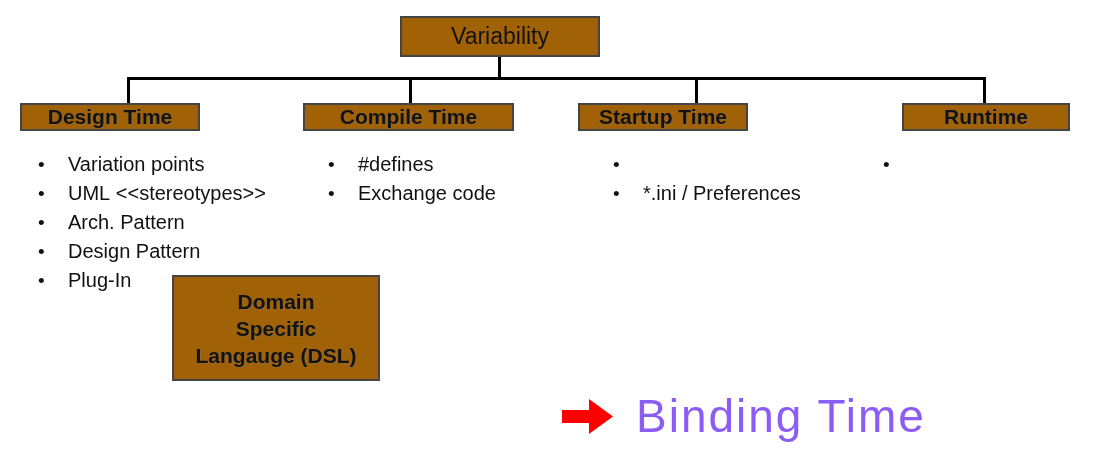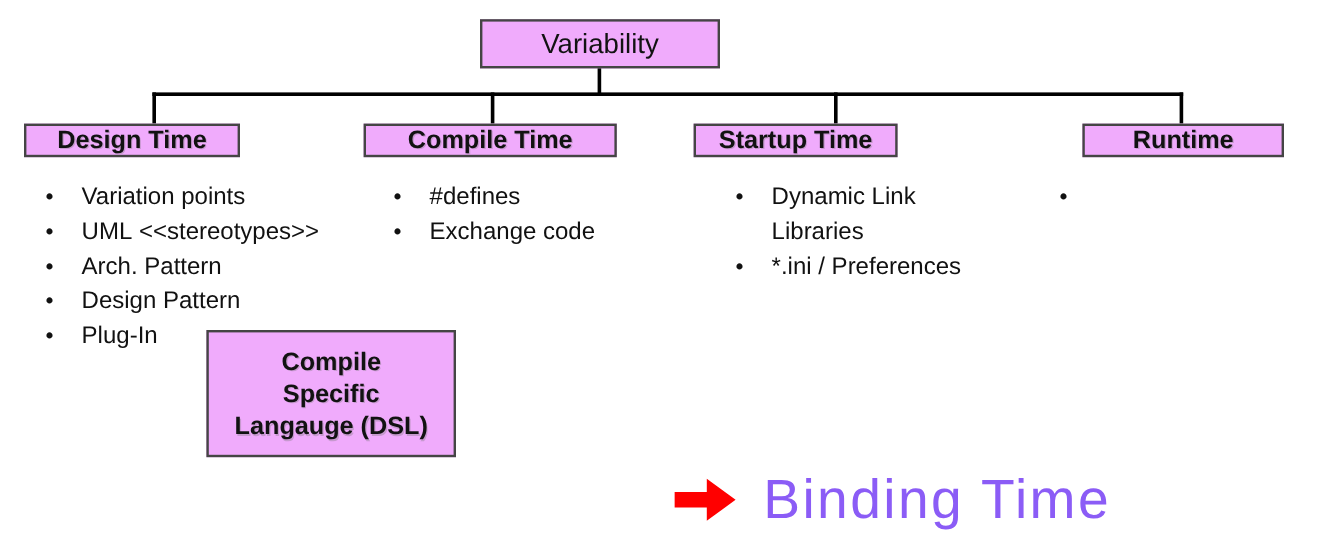--- a/index.html
+++ b/index.html
@@ -7,21 +7,21 @@
     position:relative;
     width:1115px;height:463px;
     background:#ffffff;
     font-family:"Liberation Sans", sans-serif;
     color:#111111;
     overflow:hidden;
   }
   
   .gbox{
     position:absolute;
-    background:#f0abfc;
+    background:#a16207;
     border:2px solid #454545;
     box-sizing:border-box;
     display:flex;align-items:center;justify-content:center;
     text-align:center;
     color:#121212;
   }
   .variability{left:400px;top:16px;width:200px;height:41px;font-size:23px;font-weight:400;}
   .branch{top:103px;height:28px;font-size:21px;font-weight:700;text-shadow:1px 1px 0 rgba(120,120,120,0.35);}
   .b0{left:20px;width:180px;}
   .b1{left:303px;width:211px;}
@@ -105,36 +105,35 @@
     </li>
     <li>
       <span class="bullet">•</span>
       <span class="itext">Exchange code</span>
     </li>
   </ul>
 
   <ul class="blist l2">
     <li>
       <span class="bullet">•</span>
-      <span class="itext wrap">Dynamic Link Libraries</span>
     </li>
     <li>
       <span class="bullet">•</span>
       <span class="itext">*.ini / Preferences</span>
     </li>
   </ul>
 
   <ul class="blist l3">
     <li>
       <span class="bullet">•</span>
     </li>
   </ul>
 
   <div class="gbox dsl">
-    <div>Compile</div>
+    <div>Domain</div>
     <div>Specific</div>
     <div>Langauge (DSL)</div>
   </div>
 
 
   <div class="callout">
     <span class="arrow-icon">
       <svg width="52" height="37" viewBox="0 0 52 37" aria-hidden="true">
         <path d="M0,12 H27 V1 L51,18.5 L27,36 V25 H0 Z" fill="#ff0000"></path>
       </svg>

